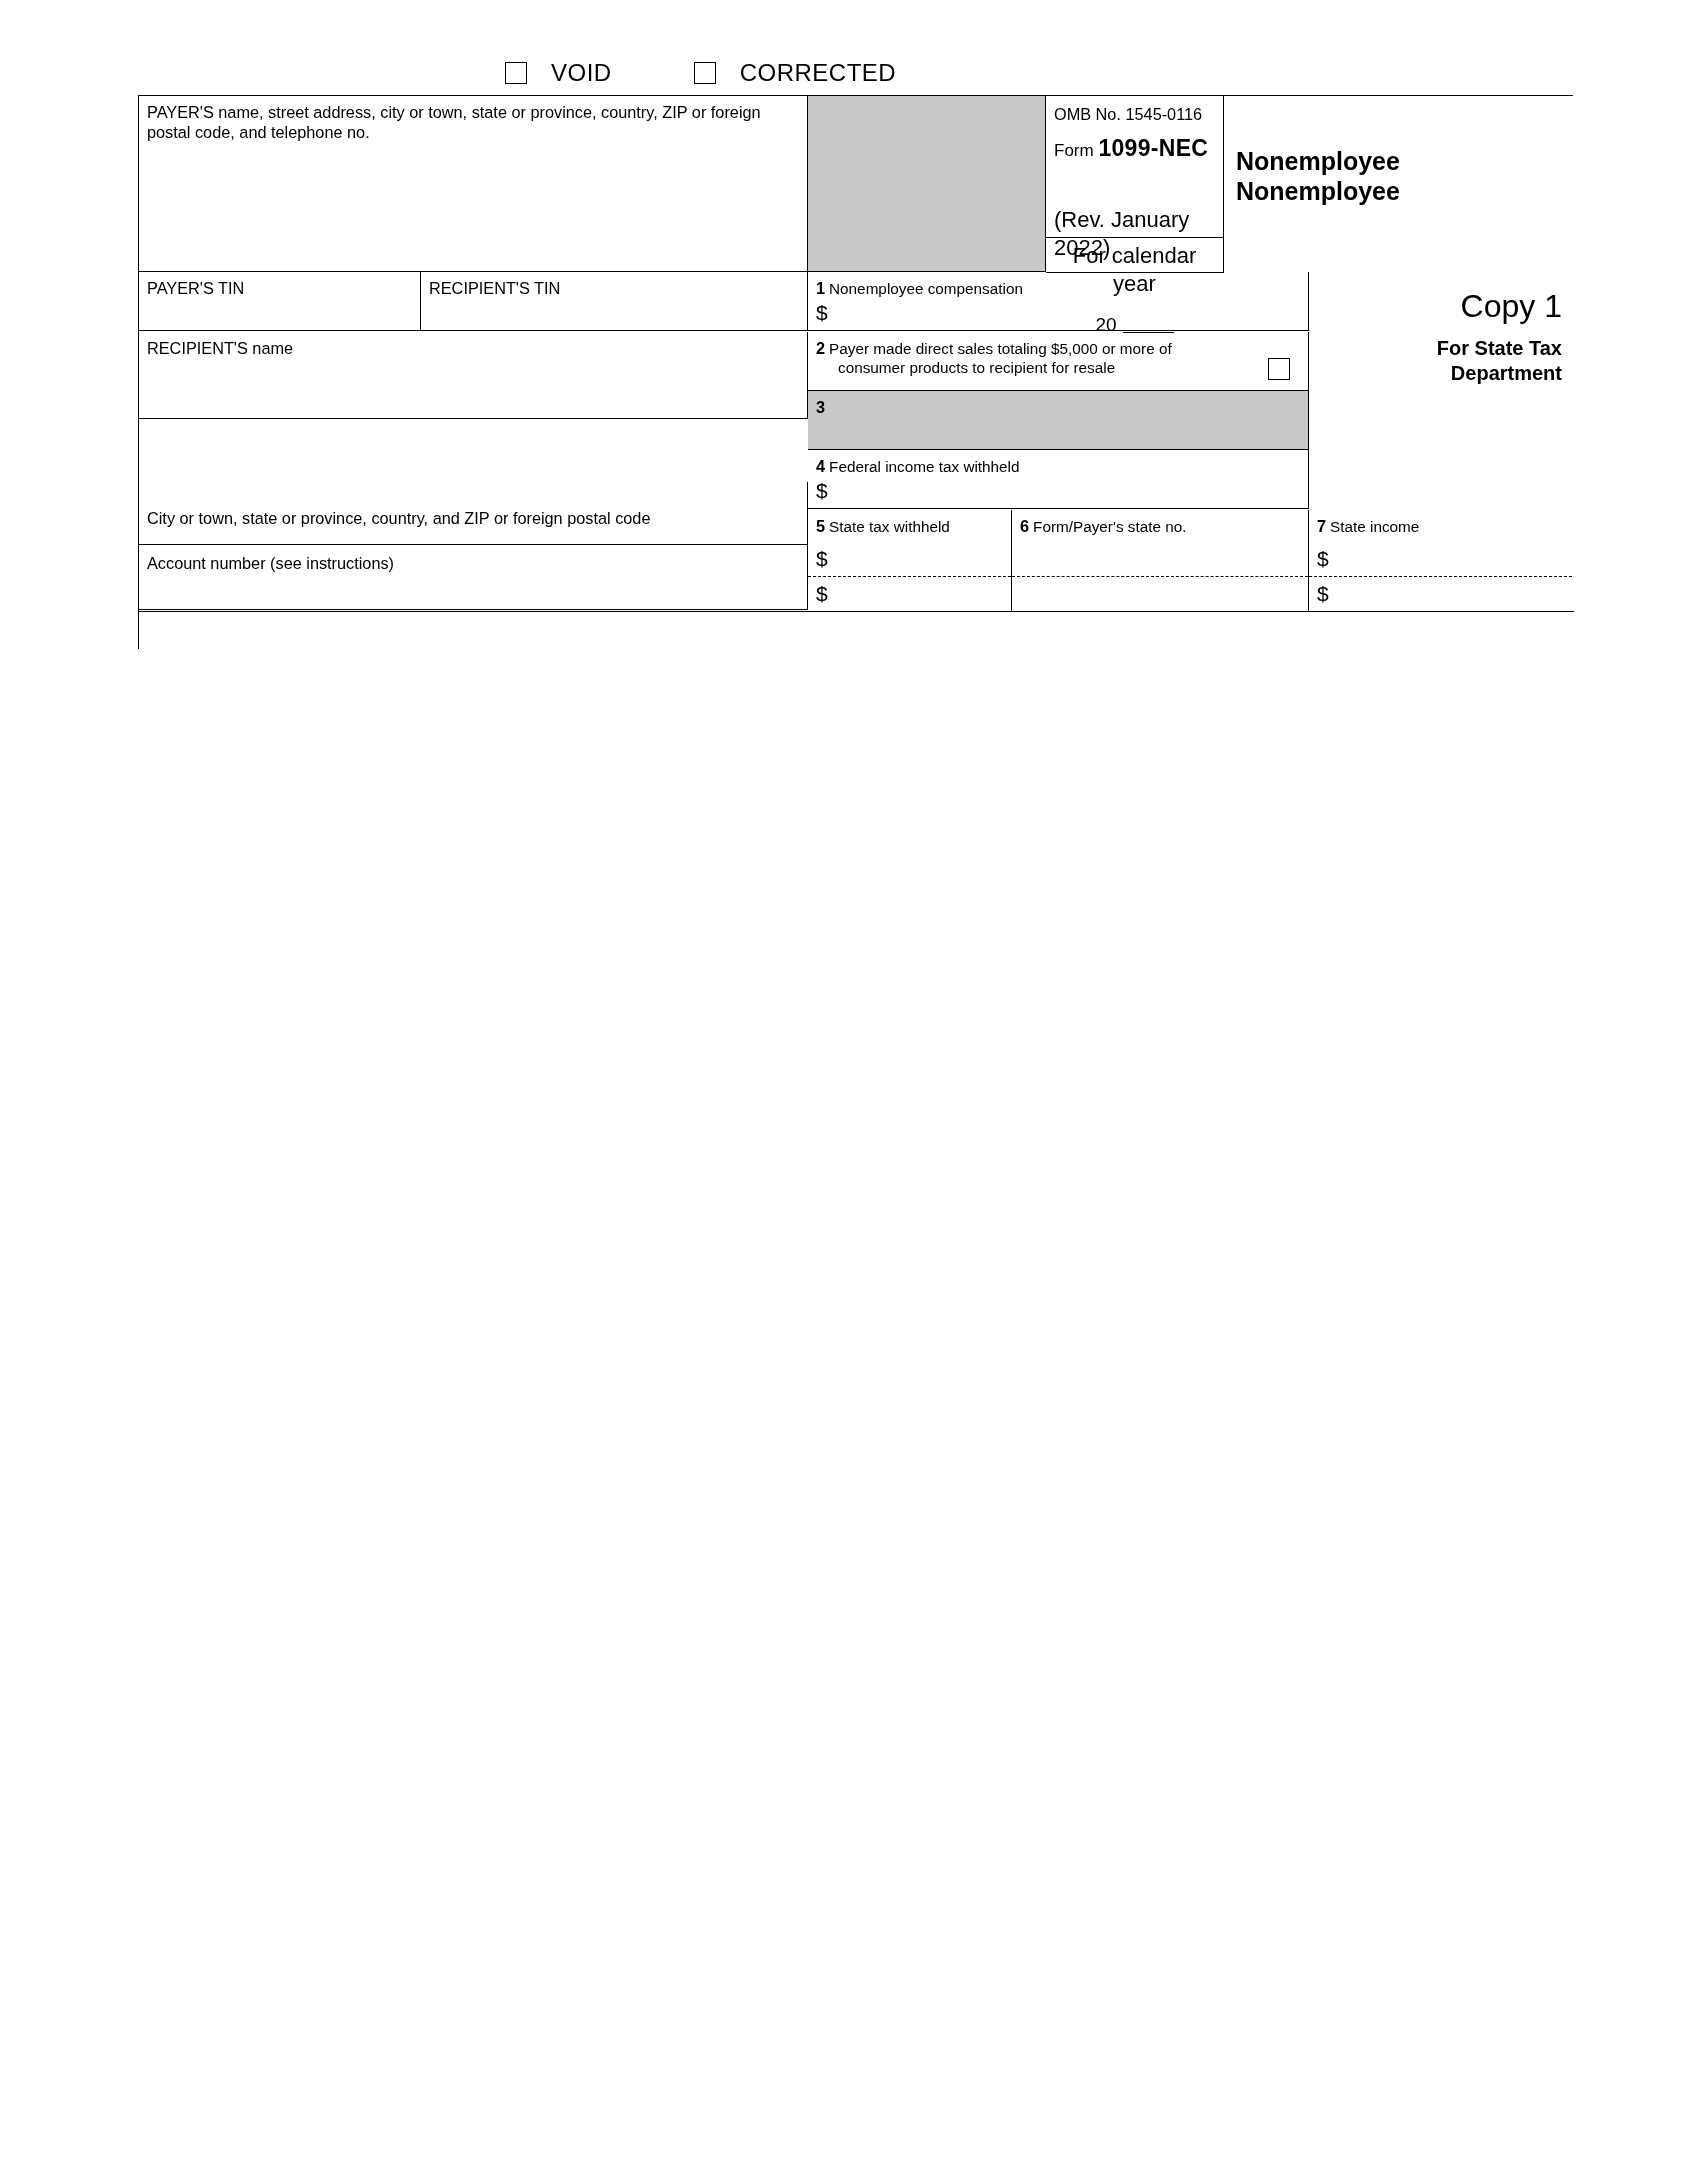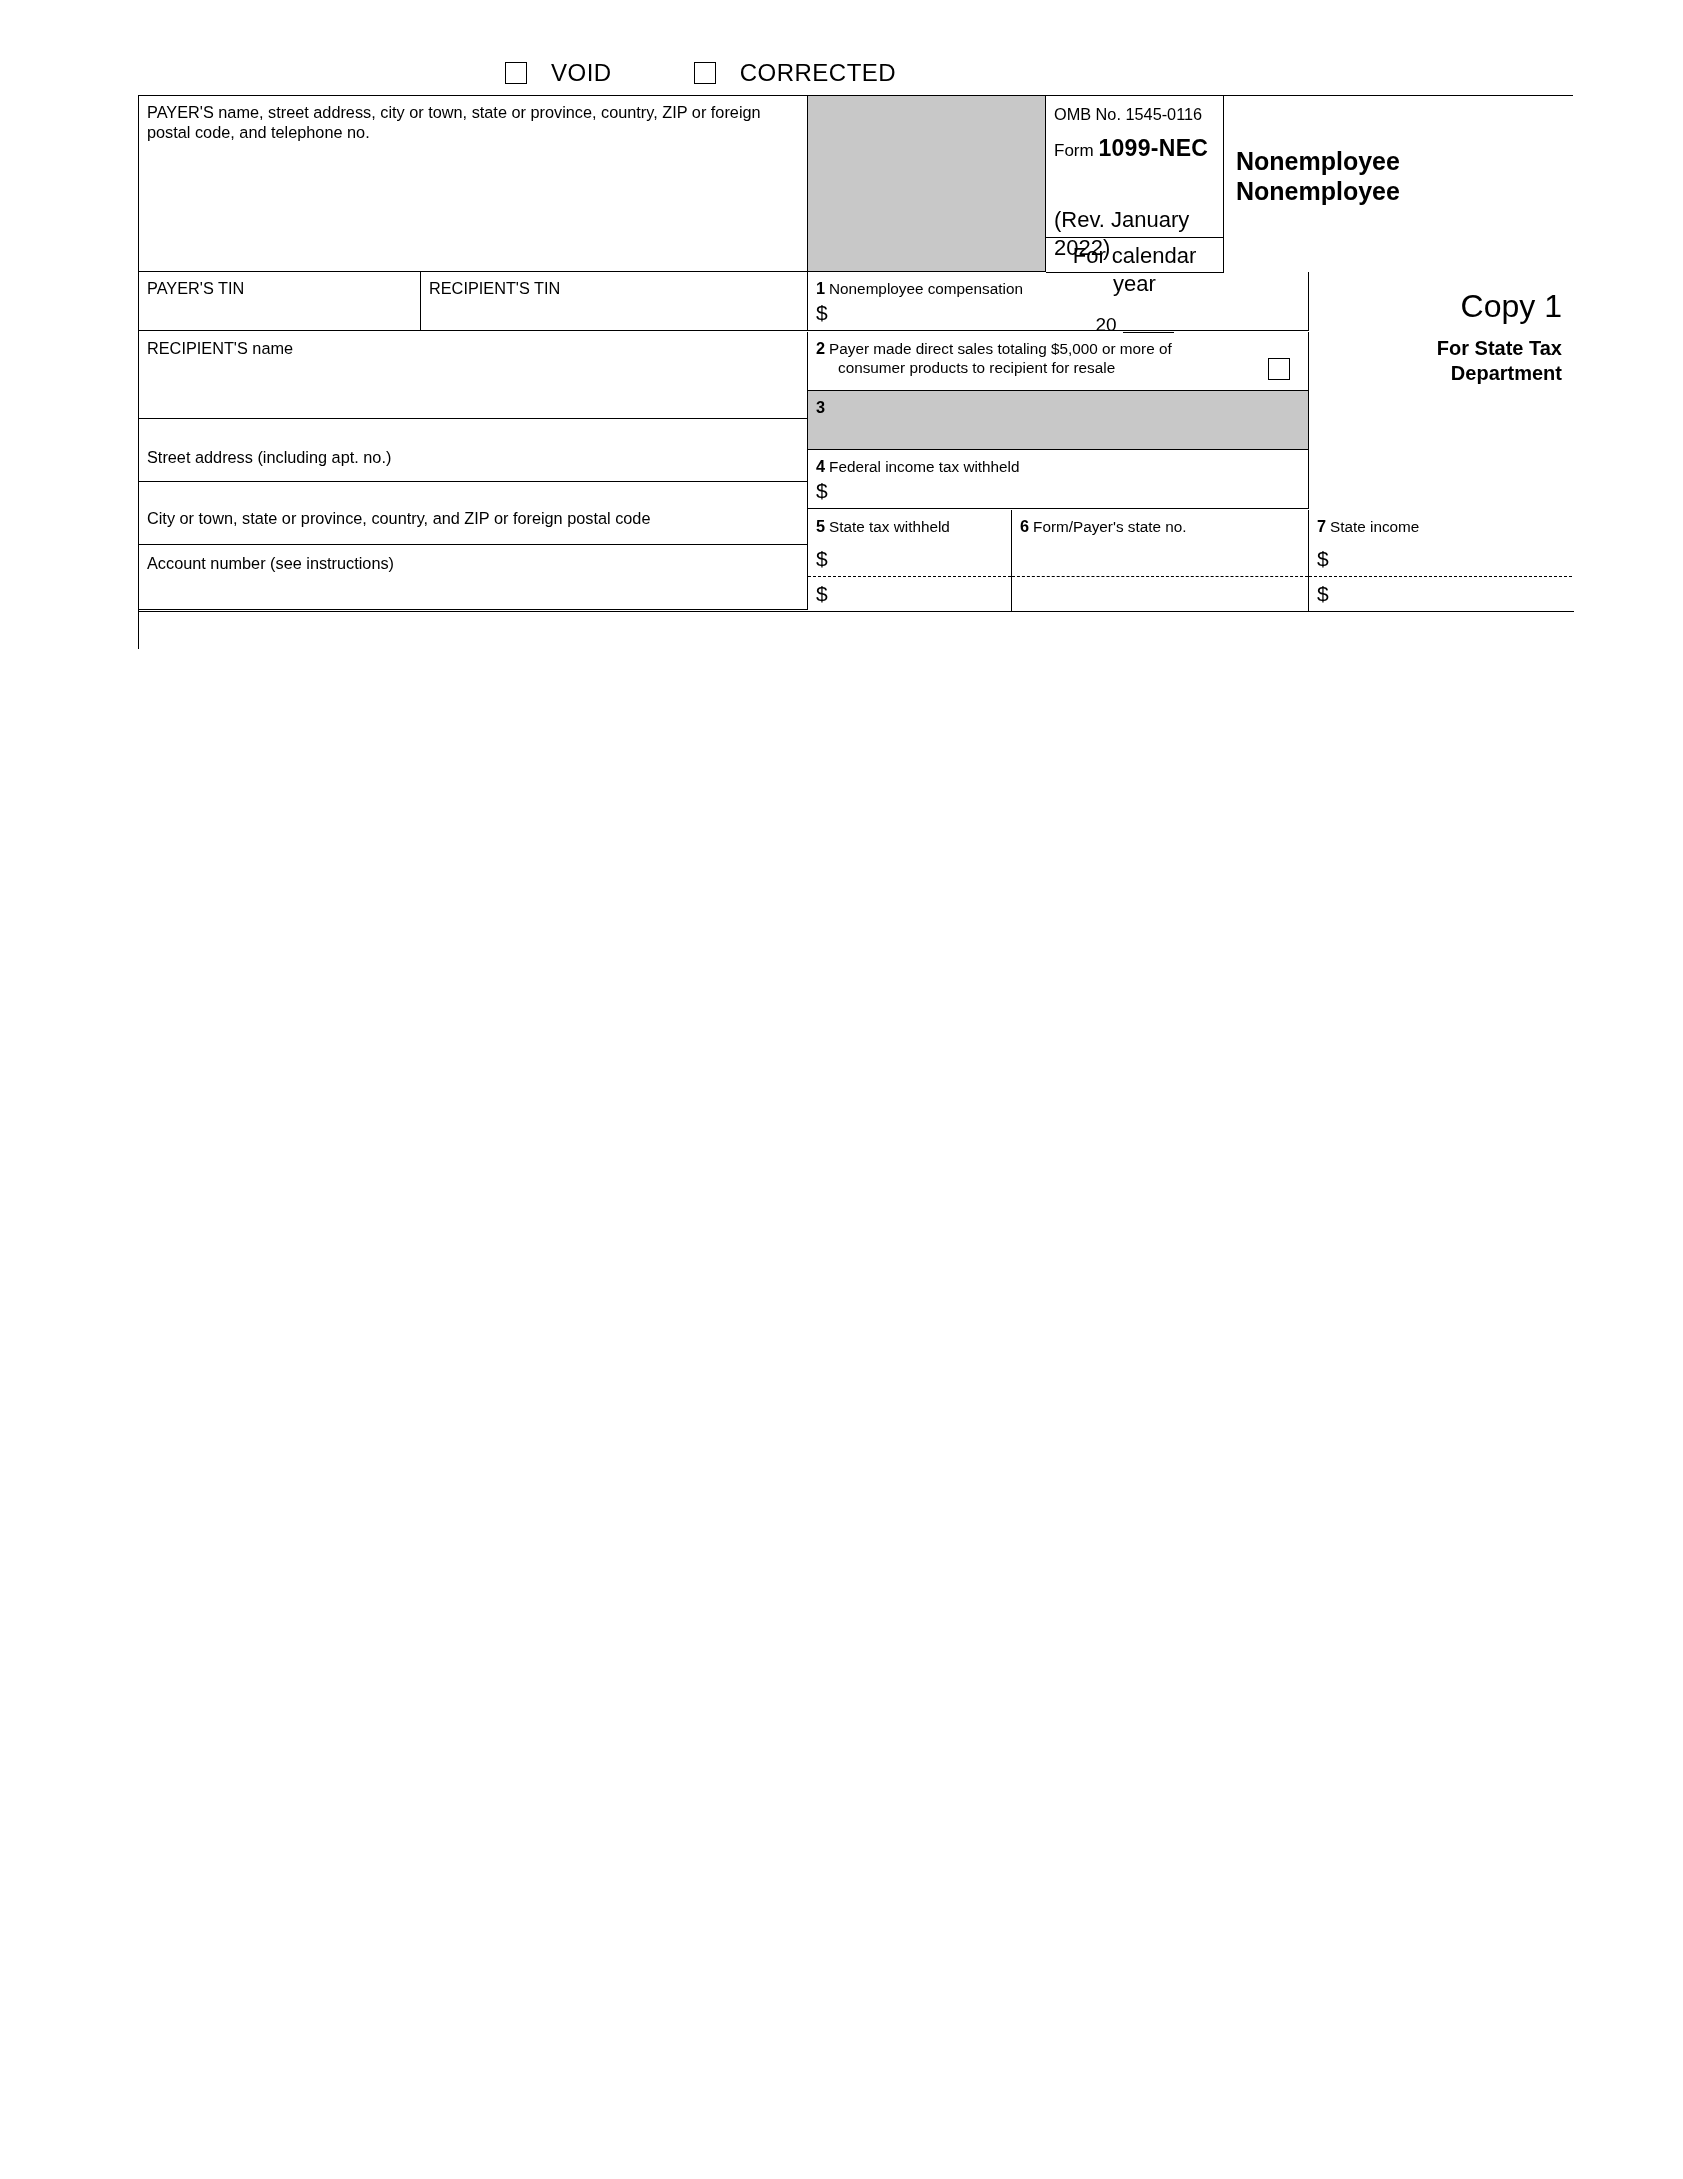--- a/index.html
+++ b/index.html
@@ -243,23 +243,20 @@
     <div class="cell" style="left:669px; top:236px; width:501px; height:59px;">
       <span class="boxnum">2</span><span class="lbl-sm">Payer made direct sales totaling $5,000 or more of</span>
       <div class="lbl-sm" style="margin-left:22px;">consumer products to recipient for resale</div>
       <span class="smallbox"></span>
     </div>
 
     <div class="cell gray" style="left:669px; top:295px; width:501px; height:59px;">
       <span class="boxnum">3</span>
     </div>
 
-    <div class="cell" style="left:0; top:323px; width:669px; height:63px; padding-top:28px;">
-      <span class="lbl">Street address (including apt. no.)</span>
-    </div>
 
     <div class="cell" style="left:669px; top:354px; width:501px; height:59px;">
       <span class="boxnum">4</span><span class="lbl-sm">Federal income tax withheld</span>
       <span class="dollar-row">$</span>
     </div>
 
     <div class="cell" style="left:0; top:386px; width:669px; height:63px; padding-top:26px;">
       <span class="lbl">City or town, state or province, country, and ZIP or foreign postal code</span>
     </div>
 

